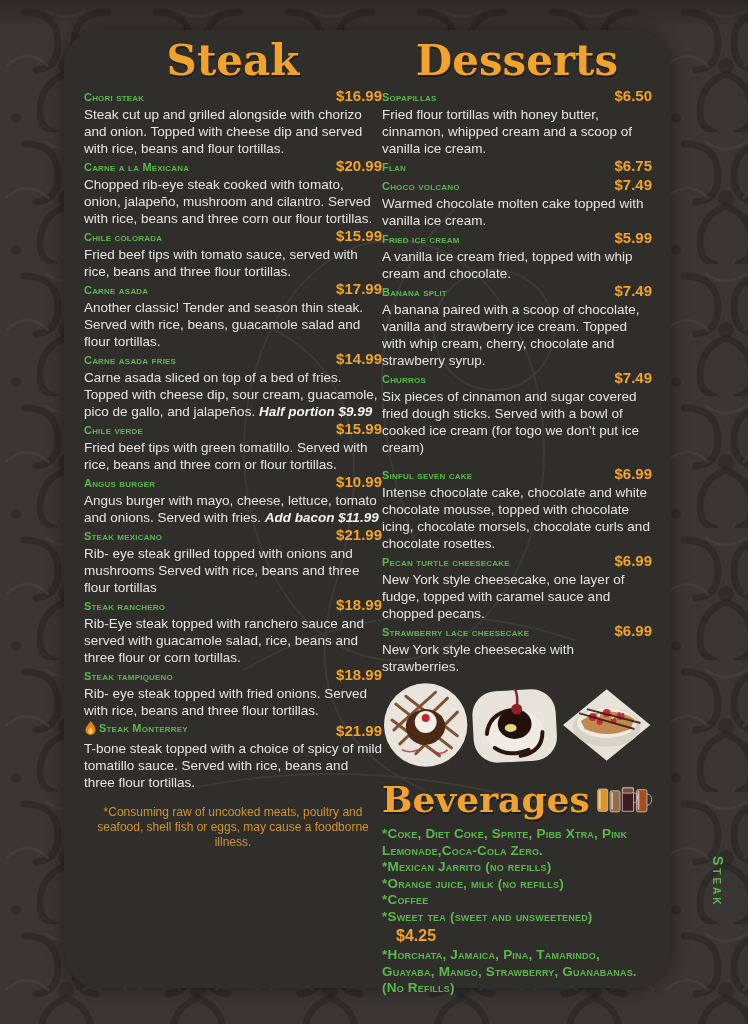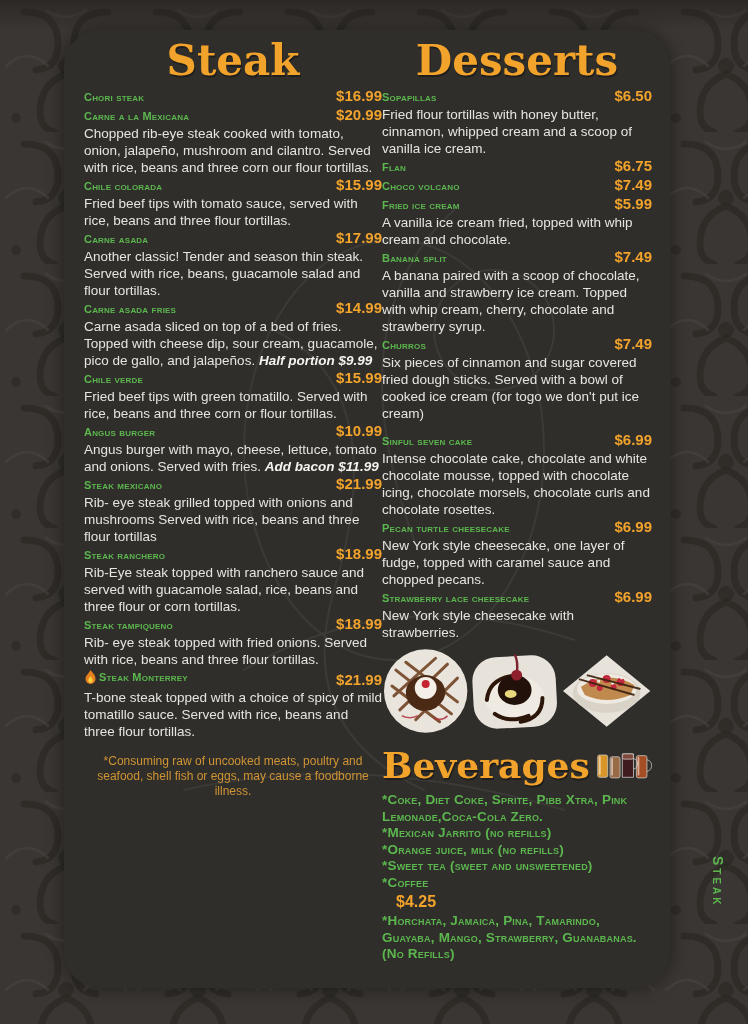--- a/index.html
+++ b/index.html
@@ -87,20 +87,21 @@
     </svg>
 
     <div class="col left">
       <h1 class="sec">Steak</h1>
 
       <div class="item">
         <div class="row">
             <span class="iname">Chori steak</span>
             <span class="iprice">$16.99</span>
           </div>
+        <p class="idesc"><span>Steak cut up and grilled alongside with chorizo and onion. Topped with cheese dip and served with rice, beans and flour tortillas.</span></p>
       </div>
       <div class="item">
         <div class="row">
             <span class="iname">Carne a la Mexicana</span>
             <span class="iprice">$20.99</span>
           </div>
         <p class="idesc"><span>Chopped rib-eye steak cooked with tomato, onion, jalapeño, mushroom and cilantro. Served with rice, beans and three corn our flour tortillas.</span></p>
       </div>
       <div class="item">
         <div class="row">
@@ -189,20 +190,21 @@
         <div class="row">
             <span class="iname">Flan</span>
             <span class="iprice">$6.75</span>
           </div>
       </div>
       <div class="item">
         <div class="row">
             <span class="iname">Choco volcano</span>
             <span class="iprice">$7.49</span>
           </div>
+        <p class="idesc"><span>Warmed chocolate molten cake topped with vanilla ice cream.</span></p>
       </div>
       <div class="item">
         <div class="row">
             <span class="iname">Fried ice cream</span>
             <span class="iprice">$5.99</span>
           </div>
         <p class="idesc"><span>A vanilla ice cream fried, topped with whip cream and chocolate.</span></p>
       </div>
       <div class="item">
         <div class="row">
@@ -313,22 +315,22 @@
             <g fill="#ffffff" opacity=".55">
               <rect x="5" y="12" width="3" height="32" rx="1.5"></rect>
               <rect x="26" y="15" width="3" height="30" rx="1.5"></rect>
               <rect x="71" y="13" width="3" height="32" rx="1.5"></rect>
             </g>
           </svg>
         </div>
         <p class="bev-line">*Coke, Diet Coke, Sprite, Pibb Xtra, Pink Lemonade,Coca-Cola Zero.</p>
         <p class="bev-line">*Mexican Jarrito (no refills)</p>
         <p class="bev-line">*Orange juice, milk (no refills)</p>
+        <p class="bev-line">*Coffee</p>
         <p class="bev-line">*Sweet tea (sweet and unsweetened)</p>
-        <p class="bev-line">*Coffee</p>
         <div class="bev-price">$4.25</div>
         <p class="bev-line">*Horchata, Jamaica, Pina, Tamarindo, Guayaba, Mango, Strawberry, Guanabanas. (No Refills)</p>
 
       </div>
     </div>
   </div>
 
   <div class="side-label">Steak</div>
 </div>
 

